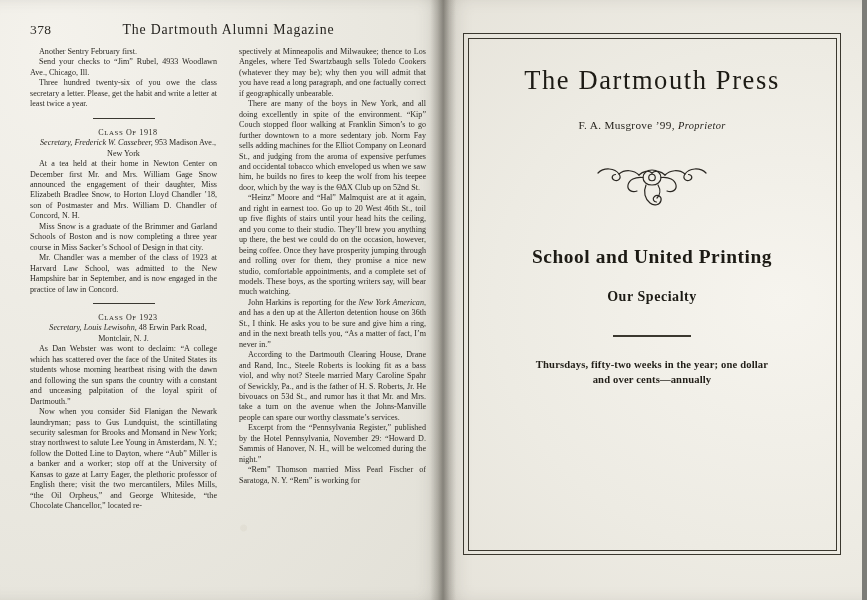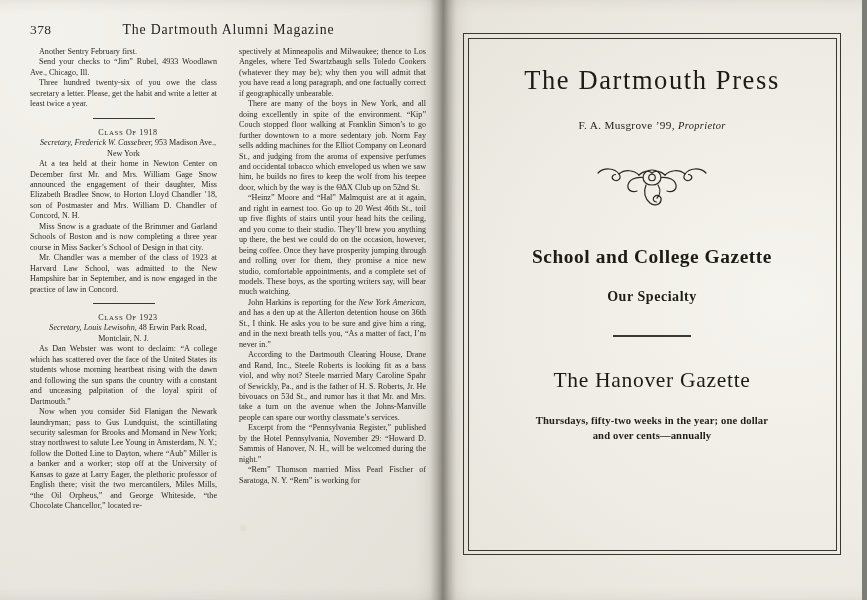--- a/index.html
+++ b/index.html
@@ -325,27 +325,26 @@
             <path d="M144 22 C136 14, 124 12, 118 18"></path>
             <path d="M118 12 C107 12, 100 19, 100 27 C100 36, 108 42, 118 42 C128 42, 136 36, 136 27 C136 19, 129 12, 118 12 Z"></path>
             <circle cx="118" cy="27" r="6.5"></circle>
             <path d="M100 27 C84 25, 72 32, 70 42 C68 52, 78 58, 88 54"></path>
             <path d="M136 27 C152 25, 164 32, 166 42 C168 52, 158 58, 148 54"></path>
             <path d="M106 42 C100 56, 104 70, 114 78 C122 85, 134 82, 136 73 C138 65, 129 60, 123 65 C118 69, 121 76, 127 76"></path>
             <path d="M130 42 C136 52, 134 62, 128 68"></path>
           </svg>
         </div>
 
-        <p class="ad-line1">School and College Gazette</p>
+        <p class="ad-line1">School and United Printing</p>
         <p class="ad-line2">Our Specialty</p>
 
 
         <div class="rule-ad"></div>
 
-        <h2 class="ad-gazette">The Hanover Gazette</h2>
 
         <p class="ad-terms">
           <span>Thursdays, fifty-two weeks in the year; one dollar</span><br>
           <span>and over cents—annually</span>
         </p>
 
       </div>
     </div>
   </div>
 

